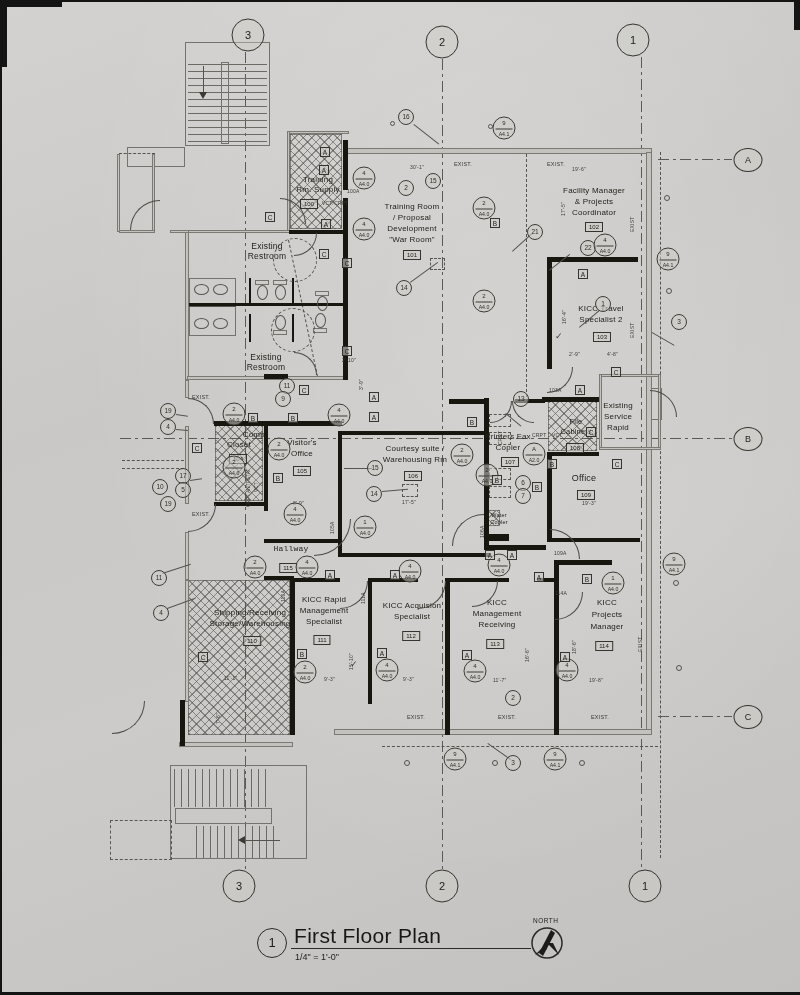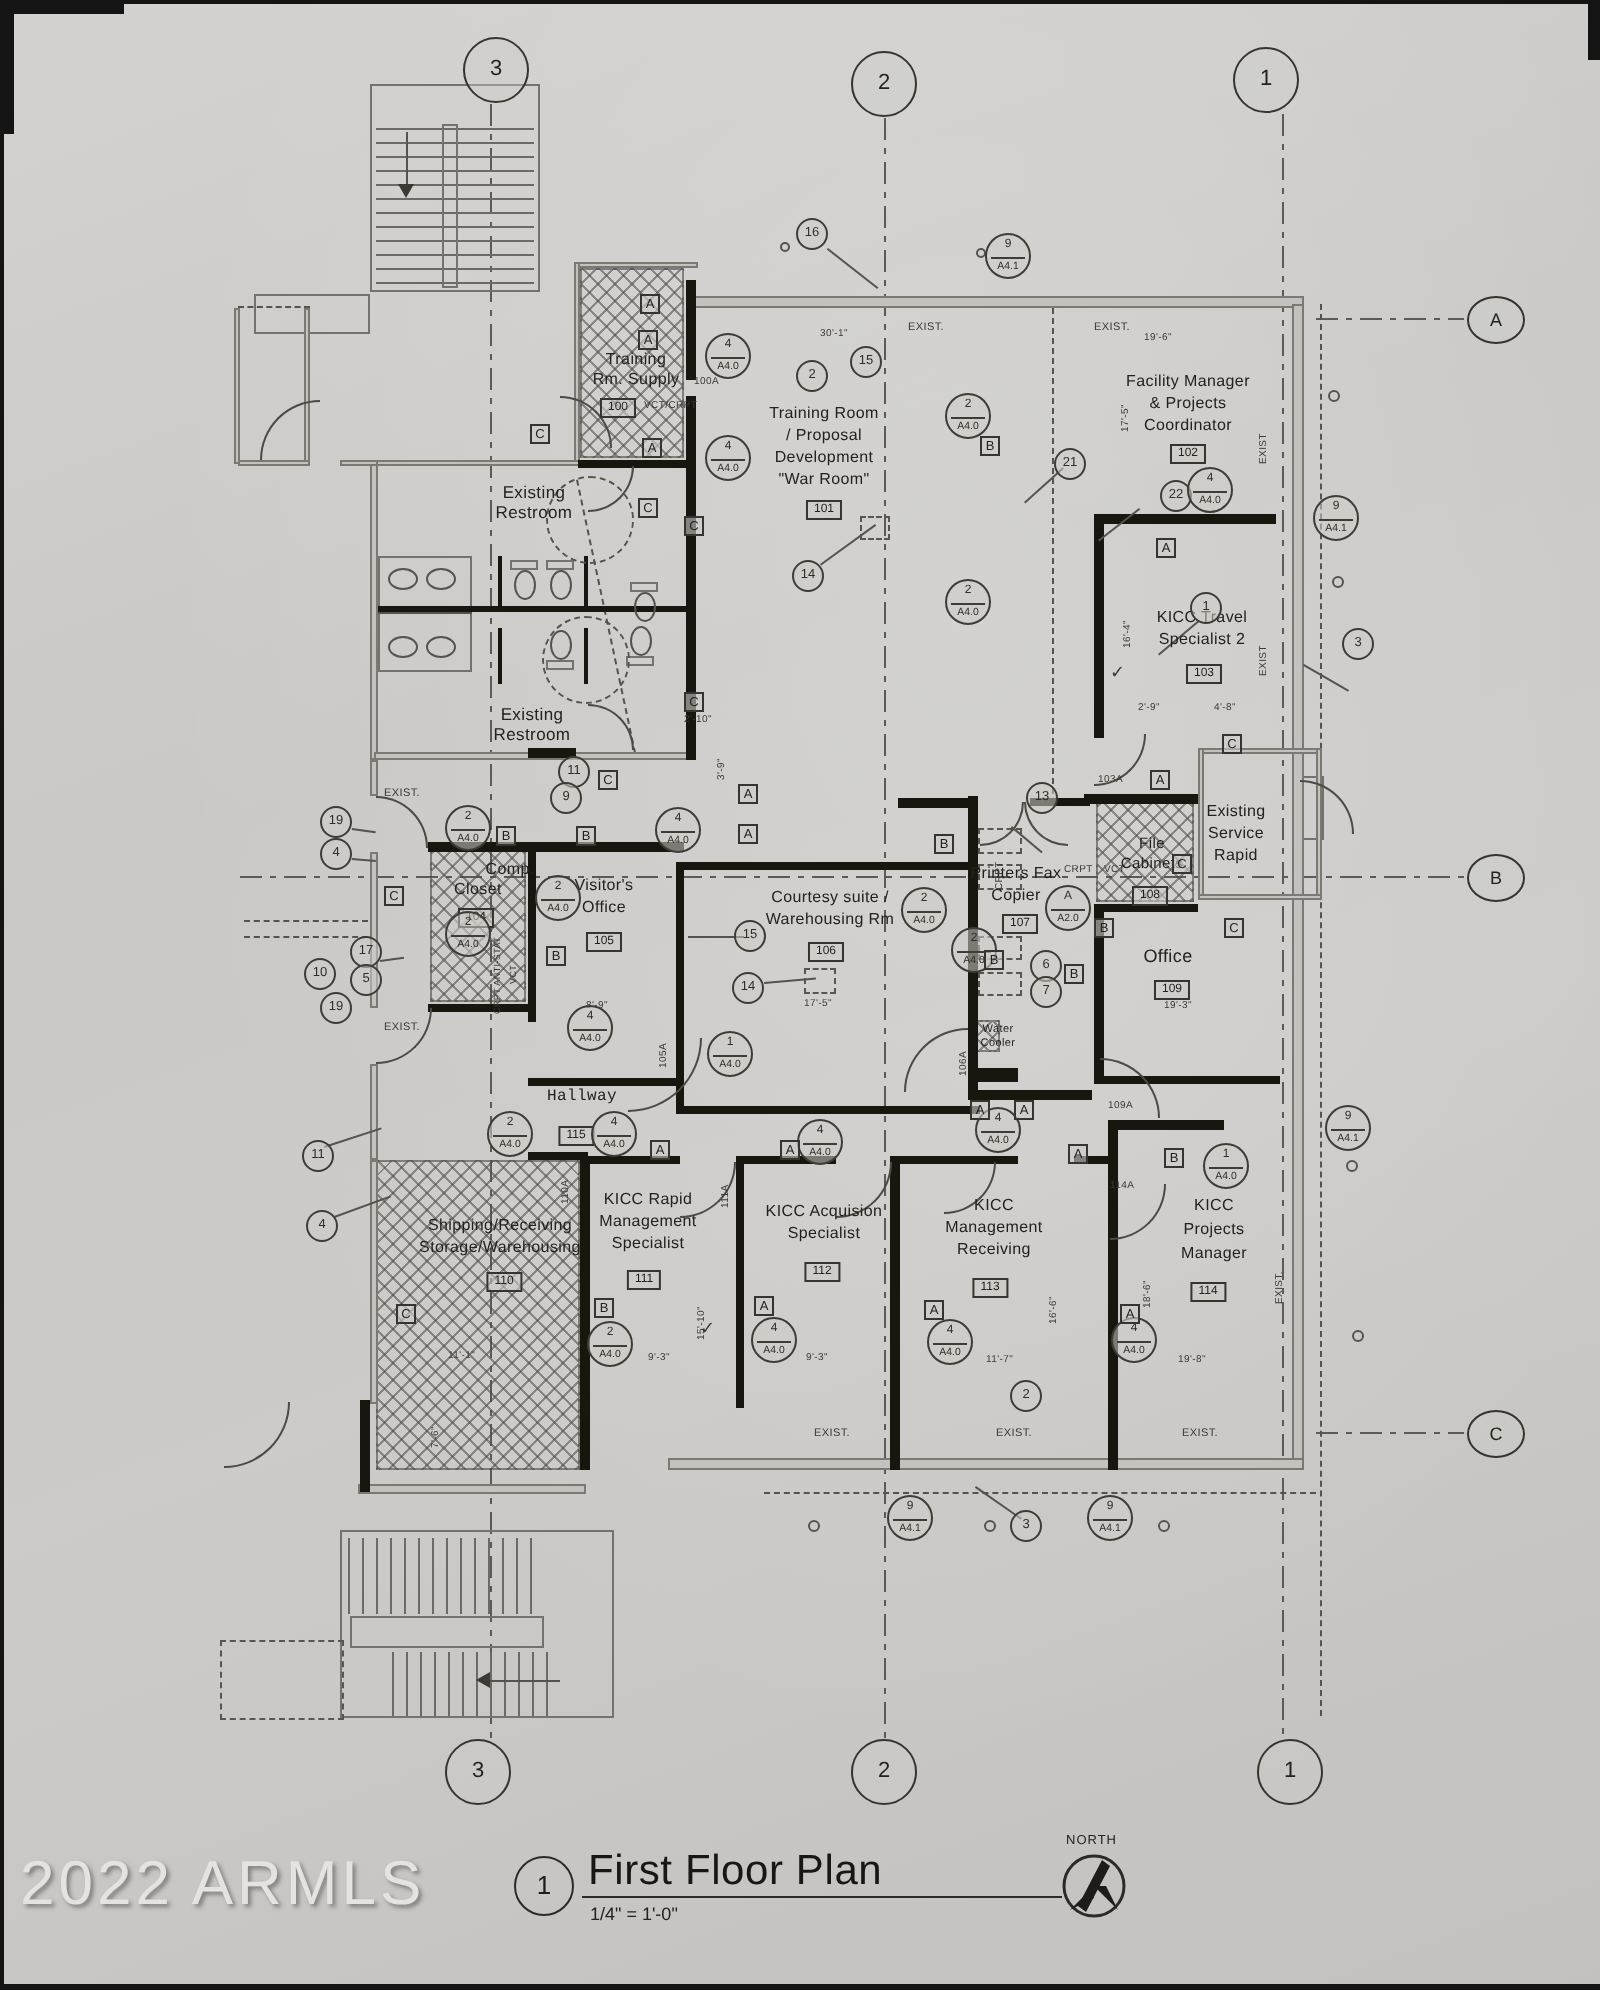--- a/index.html
+++ b/index.html
@@ -516,19 +516,18 @@
   <div class="tb-scale">1/4" = 1'-0"</div>
   <div class="north-label">NORTH</div>
   <div class="north">
     <svg width="34" height="34" viewBox="0 0 34 34">
       <circle cx="17" cy="17" r="15" fill="none" stroke="#2b2a26" stroke-width="1.5"></circle>
       <polygon points="17,17 5,29 17,23" fill="#1d1c18"></polygon>
       <polygon points="17,17 29,29 23,17" fill="#1d1c18"></polygon>
       <polygon points="21,4 25,7 13,30 9,27" fill="#1d1c18"></polygon>
     </svg>
   </div>
-  <div class="watermark">2022 ARMLS</div>
 
   <div class="el edge" style="left:0;top:0;width:60px;height:5px;"></div>
   <div class="el edge" style="left:0;top:0;width:5px;height:65px;"></div>
   <div class="el edge" style="left:792px;top:0;width:8px;height:28px;"></div>
   <div class="el edge" style="left:0;top:990px;width:800px;height:5px;"></div>
 </div>
 
 </body></html>

